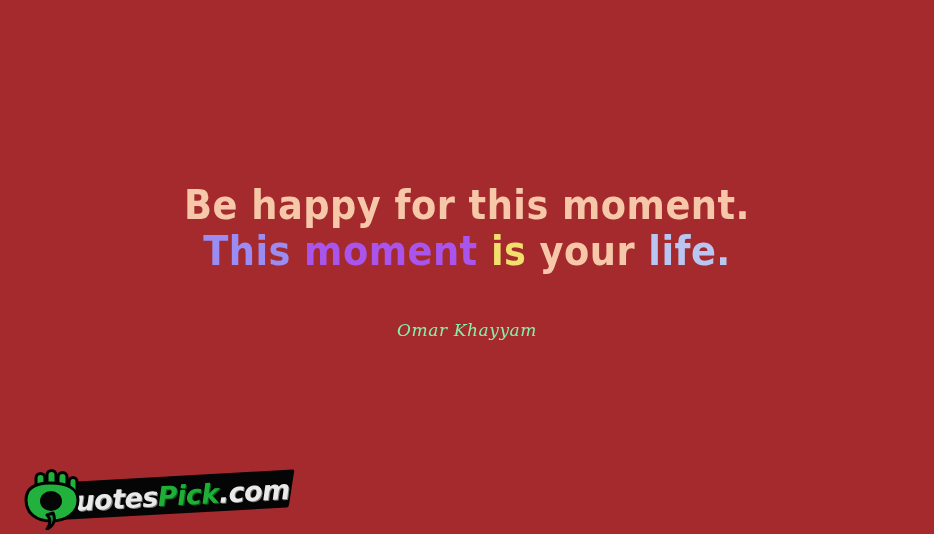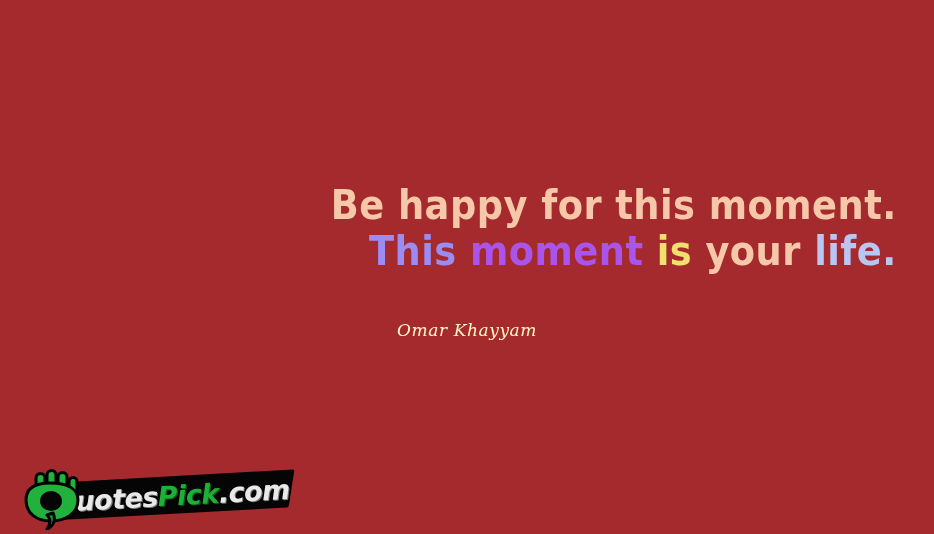--- a/index.html
+++ b/index.html
@@ -20,21 +20,21 @@
     background: #a52a2e;
     overflow: hidden;
   }
 
   
   #quote-block {
     position: absolute;
     left: 0;
     top: 182px;
     width: 934px;
-    text-align: right;
+    text-align: center;
   }
 
   .quote-line {
     display: block;
     white-space: nowrap;
     font-family: "DejaVu Sans", sans-serif;
     font-weight: bold;
     font-size: 40px;
     line-height: 46px;
     letter-spacing: 0.5px;
@@ -122,21 +122,21 @@
     <span class="quote-line">
       <span class="seg" style="color: rgb(246, 199, 168);">Be happy for this moment.</span>
     </span>
 
     <span class="quote-line">
       <span class="seg" style="color: rgb(154, 140, 242);">This </span><span class="seg" style="color: rgb(169, 84, 234);">moment </span><span class="seg" style="color: rgb(241, 224, 109);">is </span><span class="seg" style="color: rgb(246, 199, 168);">your </span><span class="seg" style="color: rgb(185, 198, 242);">life.</span>
     </span>
 
   </div>
 
-  <div id="author" style="color: #fef9c3;">Omar Khayyam</div>
+  <div id="author" style="color: #86efac;">Omar Khayyam</div>
 
   <div id="watermark">
 
     <div id="logo-banner"></div>
 
     <div id="logo-text"><span class="w-quotes">Quotes</span><span class="w-pick">Pick</span><span class="w-com">.com</span></div>
 
     <svg id="logo-mark" viewBox="0 0 86 64">
       <g stroke="#000000" stroke-width="3" stroke-linejoin="round" stroke-linecap="round">
 

